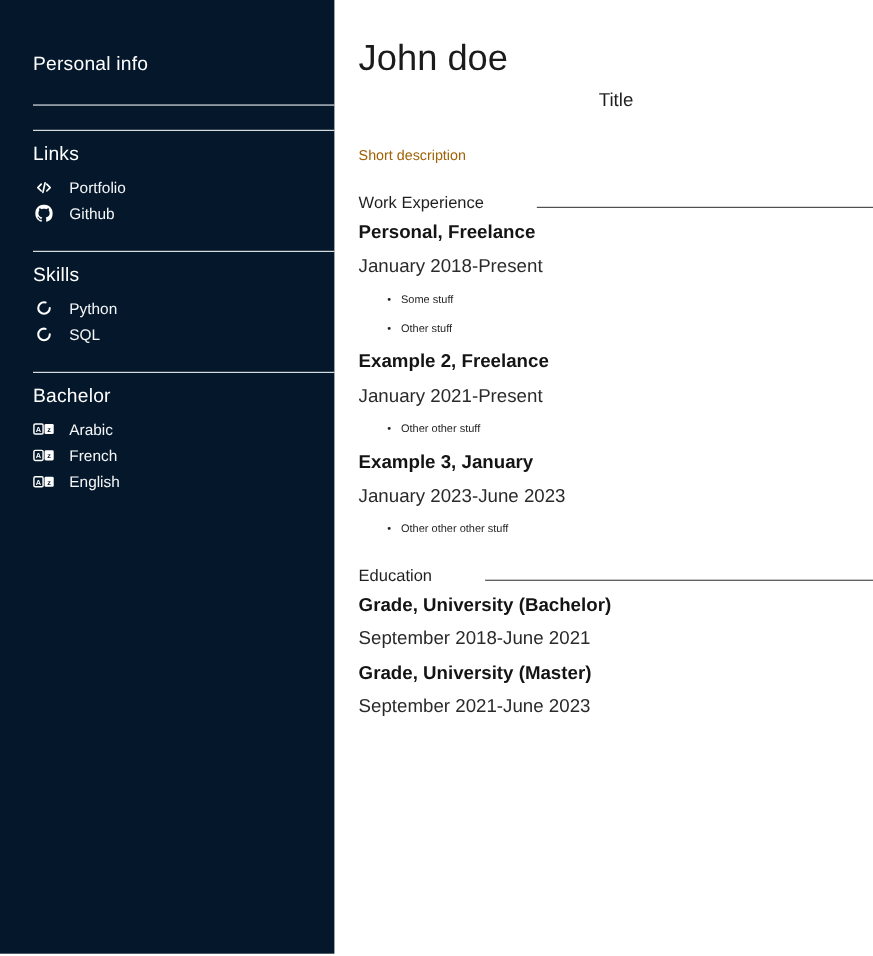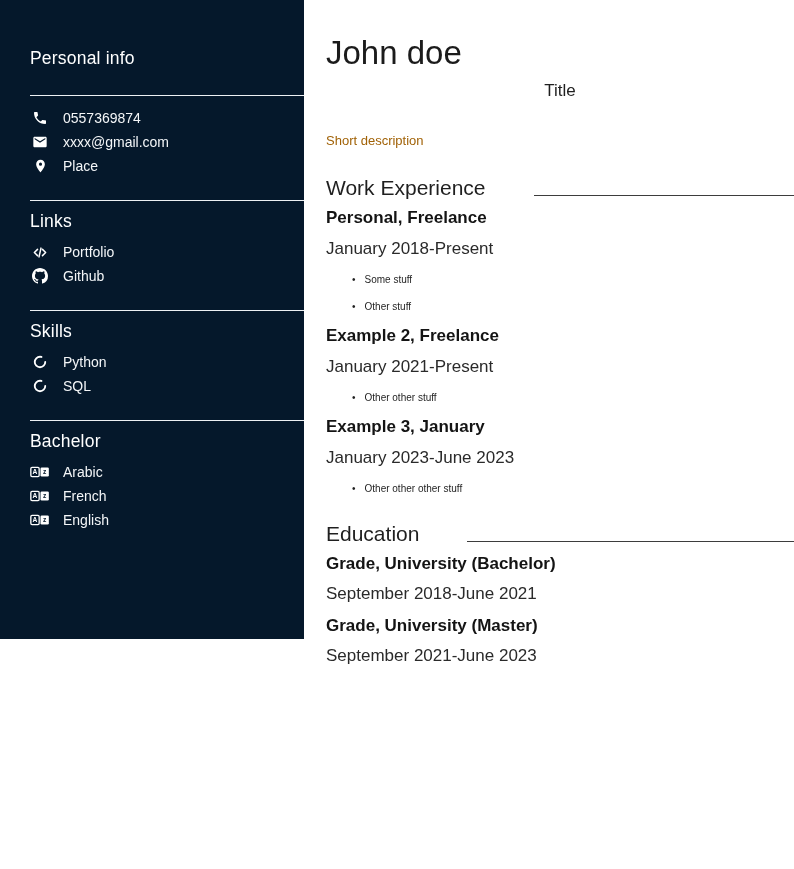--- a/index.html
+++ b/index.html
@@ -8,21 +8,21 @@
     width: 794px; height: 869px;
     font-family: "Liberation Sans", sans-serif;
     background: #ffffff;
     overflow: hidden;
   }
   .page { display: flex; width: 794px; height: 869px; }
 
   
   .sidebar {
     width: 304px; flex-shrink: 0;
-    height: 639px;
+    height: 867px;
     background: #05182b;
     color: #ffffff;
     padding: 48px 0 0 30px;
   }
   .side-heading {
     font-size: 17.5px; font-weight: 400; margin: 0;
     color: #ffffff; letter-spacing: 0.2px;
   }
   .side-hr {
     border: none; border-top: 1px solid #eef1f4;
@@ -50,21 +50,21 @@
   }
   .name {
     font-size: 33px; font-weight: 400; margin: 0;
     line-height: 1.15; color: #1b1b1b;
   }
   .subtitle { font-size: 17px; margin-top: 9px; color: #1f1f1f; text-align: center; }
   .desc { font-size: 13px; margin: 32px 0 0 0; color: #a16207; }
 
   .section-header {
     display: flex; align-items: flex-end;
-    margin-top: 28px; font-size: 21px; color: #1f1f1f; gap: 41px;
+    margin-top: 28px; font-size: 15px; color: #1f1f1f; gap: 41px;
   }
   .section-header .rule {
     flex: 1; border-bottom: 1px solid #3d3d3d;
     margin-left: 7px; margin-bottom: 4px; height: 0;
   }
   .entry-role {
     font-size: 17px; font-weight: 700; margin: 8px 0 0 0;
     color: #141414;
   }
   .entry-role.spaced { margin-top: 14px; }
@@ -79,46 +79,20 @@
 </head>
 <body>
 
 <div class="page">
 
   <aside class="sidebar">
 
     <h2 class="side-heading">Personal info</h2>
     <hr class="side-hr">
 
-    <ul class="side-list first">
-      <li class="side-item">
-        <span class="icon">
-          <svg width="16" height="16" viewBox="0 0 24 24" fill="currentColor">
-              <path d="M6.62 10.79c1.44 2.83 3.76 5.14 6.59 6.59l2.2-2.2c.27-.27.67-.36 1.02-.24 1.12.37 2.33.57 3.57.57.55 0 1 .45 1 1V20c0 .55-.45 1-1 1-9.39 0-17-7.61-17-17 0-.55.45-1 1-1h3.5c.55 0 1 .45 1 1 0 1.25.2 2.45.57 3.57.11.35.03.74-.25 1.02l-2.2 2.2z"></path>
-            </svg>
-        </span>
-        <span>0557369874</span>
-      </li>
-      <li class="side-item">
-        <span class="icon">
-          <svg width="16" height="16" viewBox="0 0 24 24" fill="currentColor">
-              <path d="M20 4H4c-1.1 0-2 .9-2 2v12c0 1.1.9 2 2 2h16c1.1 0 2-.9 2-2V6c0-1.1-.9-2-2-2zm0 4l-8 5-8-5V6l8 5 8-5v2z"></path>
-            </svg>
-        </span>
-        <span>xxxx@gmail.com</span>
-      </li>
-      <li class="side-item">
-        <span class="icon">
-          <svg width="15" height="16" viewBox="0 0 24 24" fill="currentColor">
-              <path fill-rule="evenodd" d="M12 2C8.13 2 5 5.13 5 9c0 5.25 7 13 7 13s7-7.75 7-13c0-3.87-3.13-7-7-7zm0 9.5a2.5 2.5 0 1 1 0-5 2.5 2.5 0 0 1 0 5z"></path>
-            </svg>
-        </span>
-        <span>Place</span>
-      </li>
-    </ul>
 
     <hr class="side-hr between">
     <h2 class="side-heading side-section-heading">Links</h2>
     <ul class="side-list">
       <li class="side-item">
         <span class="icon">
           <svg width="18" height="15" viewBox="0 0 24 24" fill="none" stroke="currentColor" stroke-width="2.4" stroke-linecap="round" stroke-linejoin="round">
               <polyline points="8,7 3,12 8,17"></polyline>
               <polyline points="16,7 21,12 16,17"></polyline>
               <line x1="13.6" y1="5" x2="10.4" y2="19"></line>

